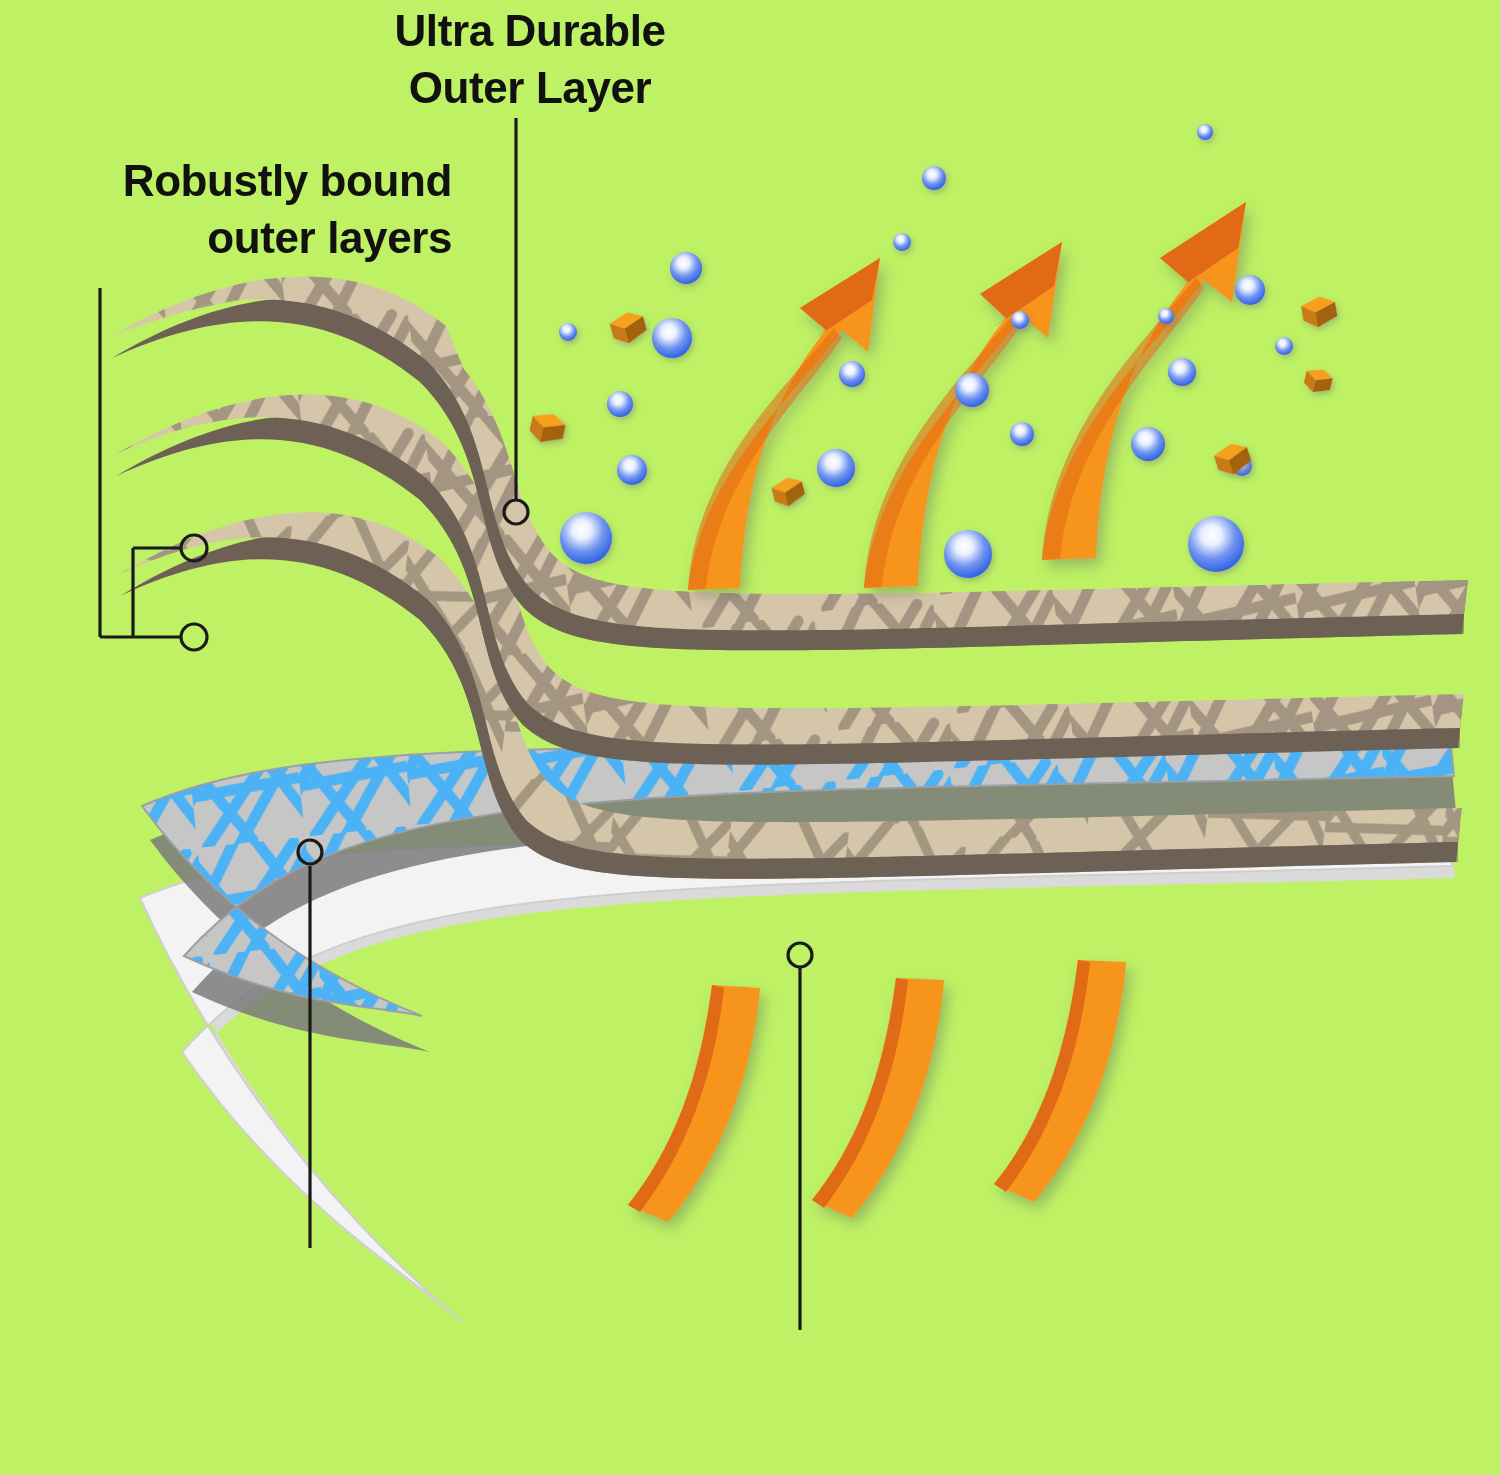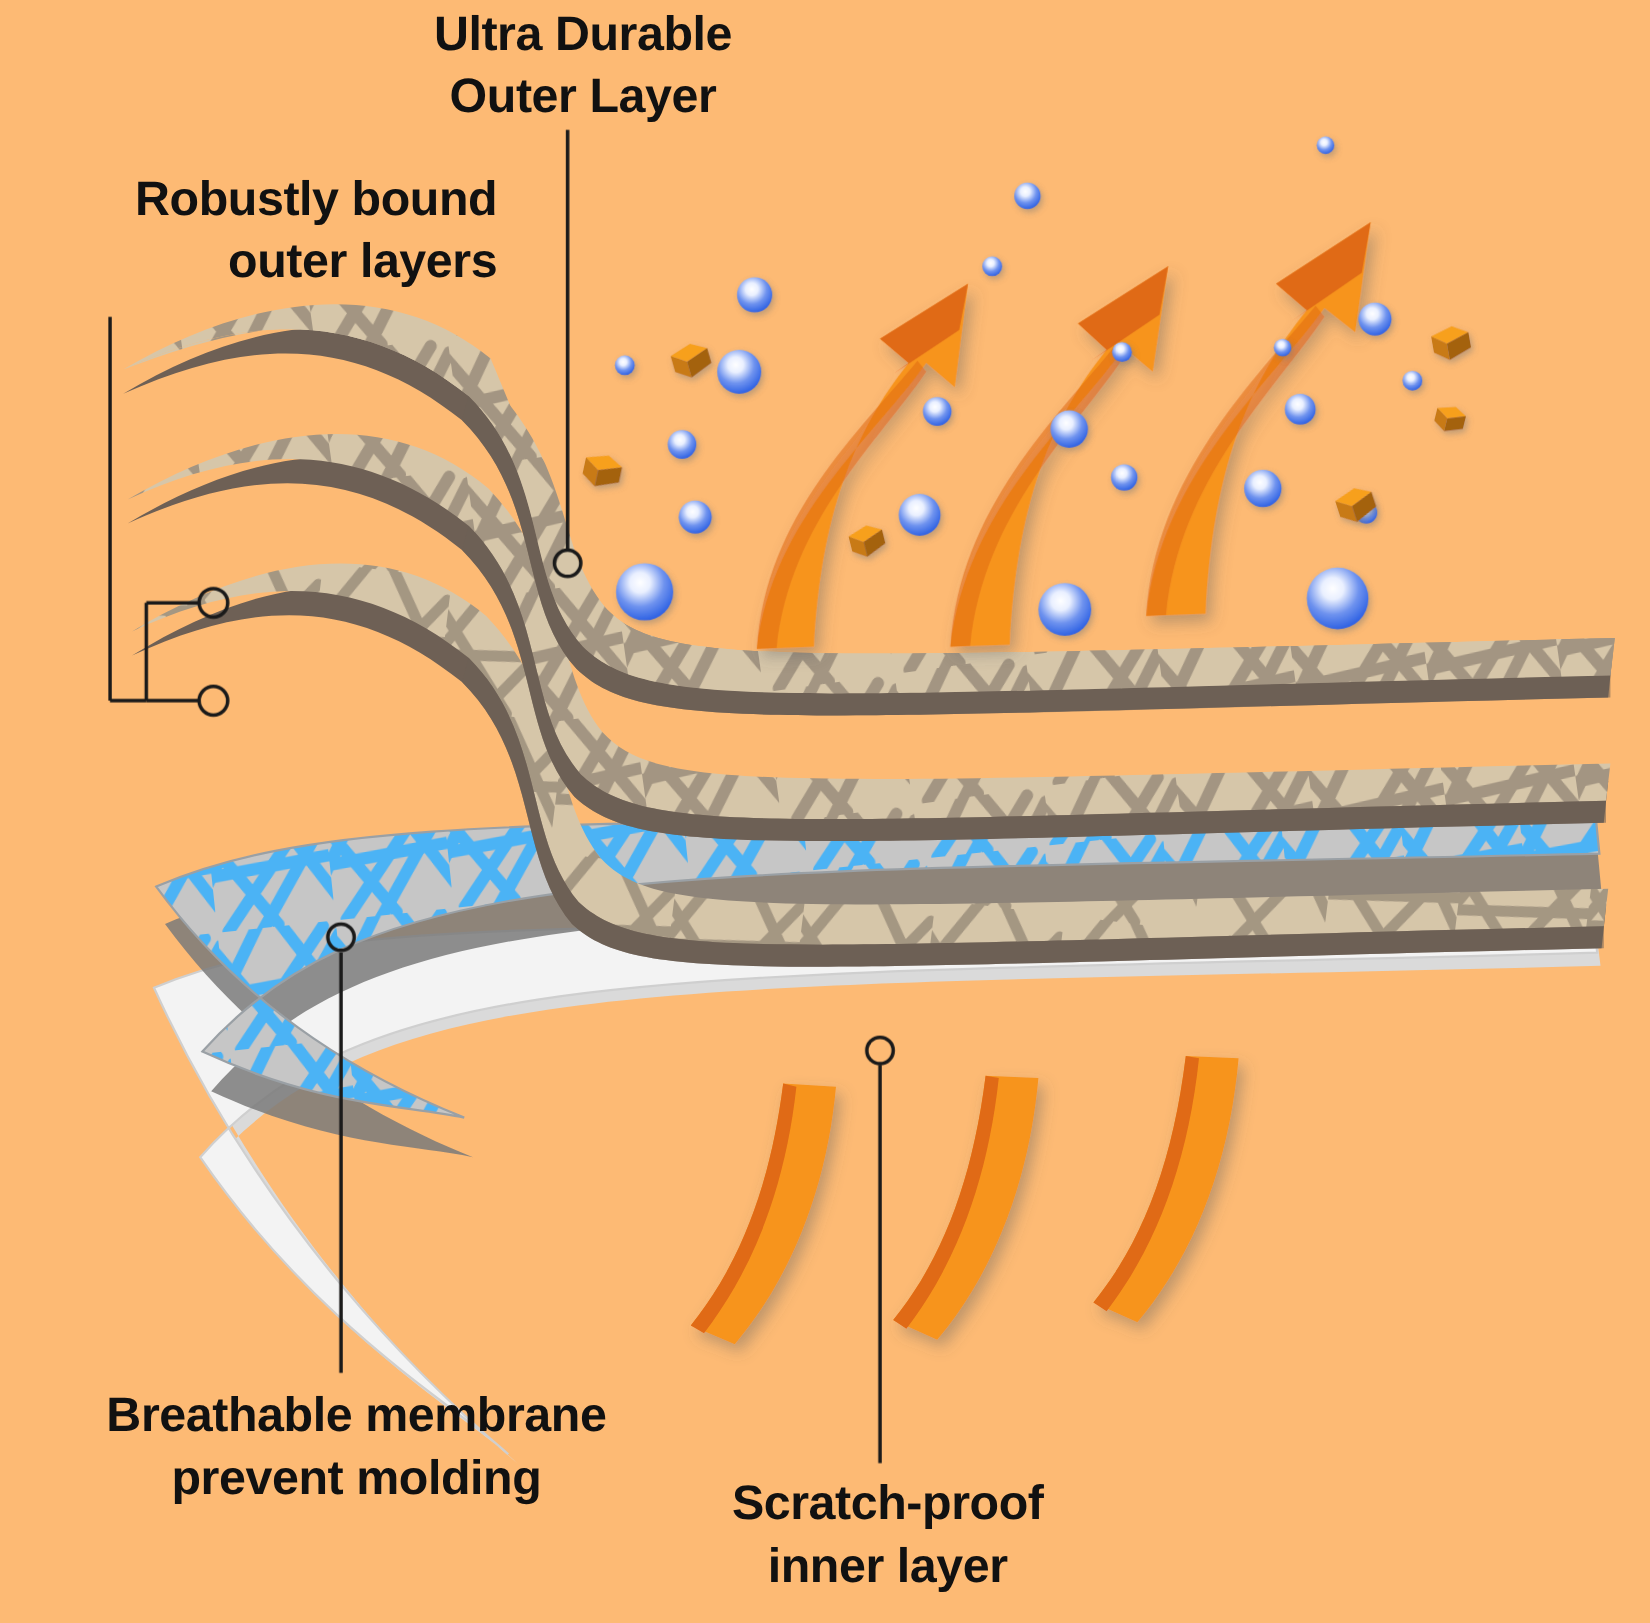--- a/index.html
+++ b/index.html
@@ -2,21 +2,21 @@
 <html><head>
 <meta charset="utf-8">
 <style>
   * { margin:0; padding:0; box-sizing:border-box; }
   html, body {
     width:1500px; height:1475px;
     background:#ffffff;
     font-family:"Liberation Sans", sans-serif;
     overflow:hidden;
   }
-  #stage { position:relative; width:1500px; height:1475px; background:#fdba74; }
+  #stage { position:relative; width:1500px; height:1475px; background:#bef264; }
   #art { position:absolute; inset:0; }
 
   .lbl {
     position:absolute;
     color:#111111;
     font-weight:bold;
     font-size:44px;
     line-height:1.30;
     letter-spacing:-0.4px;
     white-space:pre-line;
@@ -308,19 +308,15 @@
       </g>
     </g>
   </svg>
 
   <div class="lbl" id="label-ultra-durable-outer-layer">Ultra Durable
 Outer Layer</div>
 
   <div class="lbl" id="label-robustly-bound-outer-layers">Robustly bound
 outer layers</div>
 
-  <div class="lbl" id="label-breathable-membrane-prevent-molding">Breathable membrane
-prevent molding</div>
-
-  <div class="lbl" id="label-scratch-proof-inner-layer">Scratch-proof
-inner layer</div>
+
 
 </div>
 
 </body></html>

